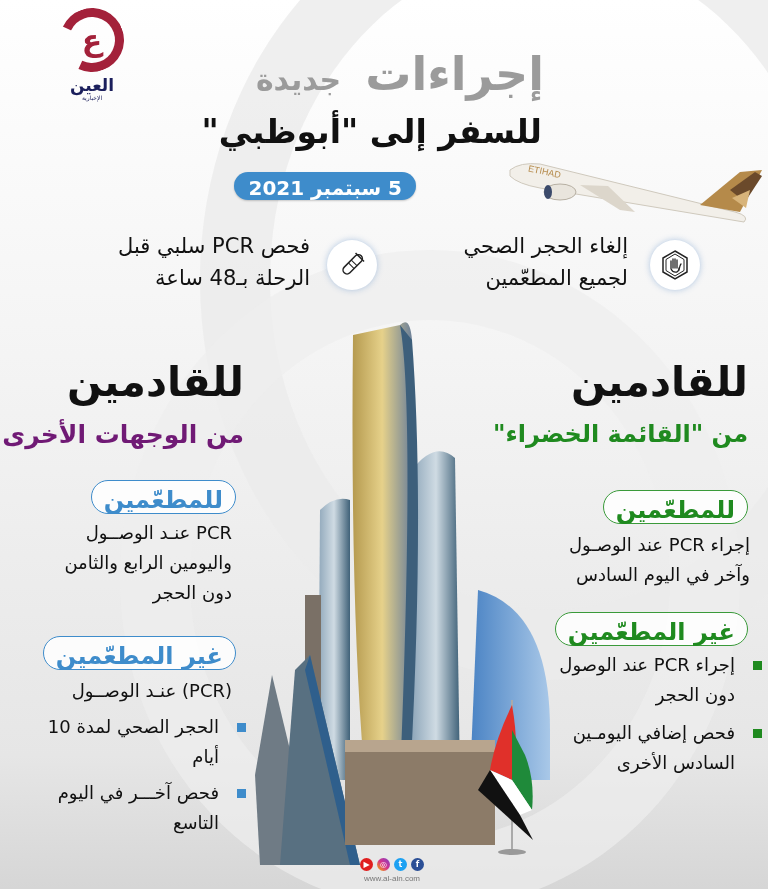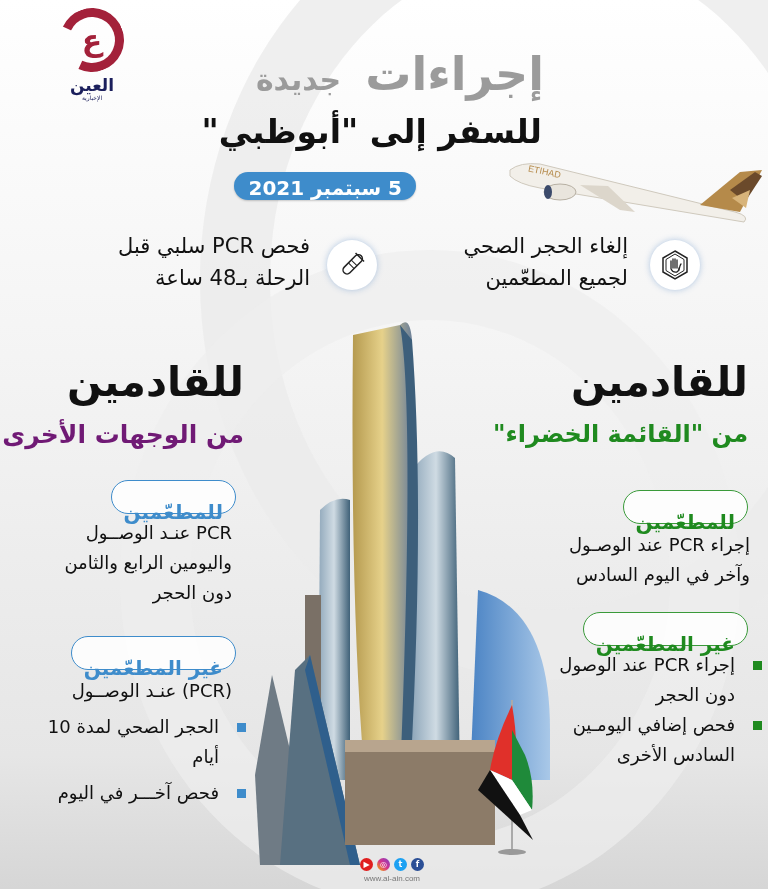--- a/index.html
+++ b/index.html
@@ -51,23 +51,23 @@
     display: flex; align-items: center; justify-content: center;
   }
   .feat-text { font-size: 21px; line-height: 32px; color: #111; white-space: nowrap; }
 
   
   .arrivals { font-weight: bold; font-size: 41px; line-height: 52px; color: #111; white-space: nowrap; }
   .sub-green { color: #1f8a1f; font-weight: bold; font-size: 24px; white-space: nowrap; }
   .sub-blue { color: #701a75; font-weight: bold; font-size: 25px; white-space: nowrap; }
 
   .pill {
-    display: inline-block; height: 34px; padding: 16px 12px; border-radius: 17px;
+    display: inline-block; height: 34px; padding: 4px 12px; border-radius: 17px;
     border: 1.5px solid; background: rgba(255,255,255,0.85);
-    font-weight: bold; font-size: 20px; line-height: 30px; white-space: nowrap;
+    font-weight: bold; font-size: 24px; line-height: 30px; white-space: nowrap;
   }
   .pill.green { border-color: #3a9a3a; color: #1f8a1f; }
   .pill.blue { border-color: #3e8ccb; color: #3e8ccb; }
 
   .body-text { font-size: 18px; line-height: 30px; color: #111; white-space: nowrap; }
   .bullet-row { display: flex; align-items: flex-start; gap: 18px; }
   .sq { width: 9px; height: 9px; margin-top: 11px; flex: none; }
   .sq.green { background: #1f8a1f; }
   .sq.blue { background: #3e8ccb; }
 
@@ -188,21 +188,21 @@
 
 <div class="abs pill green" style="right:20px; top:612px;">غير المطعّمين</div>
 <div class="abs body-text" style="right:6px; top:650px;">
   <div class="bullet-row">
     <span class="sq green"></span>
     <div>
       <div>إجراء PCR عند الوصول</div>
       <div>دون الحجر</div>
     </div>
   </div>
-  <div class="bullet-row" style="margin-top:0;">
+  <div class="bullet-row" style="margin-top:8px;">
     <span class="sq green"></span>
     <div>
       <div>فحص إضافي اليومـين</div>
       <div>السادس الأخرى</div>
     </div>
   </div>
 </div>
 
 <div class="abs arrivals" style="right:524px; top:356px;">للقادمين</div>
 <div class="abs sub-blue" style="right:524px; top:420px;">من الوجهات الأخرى</div>
@@ -221,20 +221,21 @@
     <span class="sq blue"></span>
     <div>
       <div>الحجر الصحي لمدة 10</div>
       <div>أيام</div>
     </div>
   </div>
   <div class="bullet-row" style="margin-top:6px;">
     <span class="sq blue"></span>
     <div>
       <div>فحص آخـــر في اليوم</div>
+      <div>التاسع</div>
     </div>
   </div>
 </div>
 
 <div class="abs footer">
   <div class="social">
     <span class="soc" style="background:#e01e1e;">▶</span>
     <span class="soc" style="background:linear-gradient(45deg,#f5b400,#d6338a,#7b3fc7);">◎</span>
     <span class="soc" style="background:#1da1f2;">t</span>
     <span class="soc" style="background:#2b4f96;">f</span>

